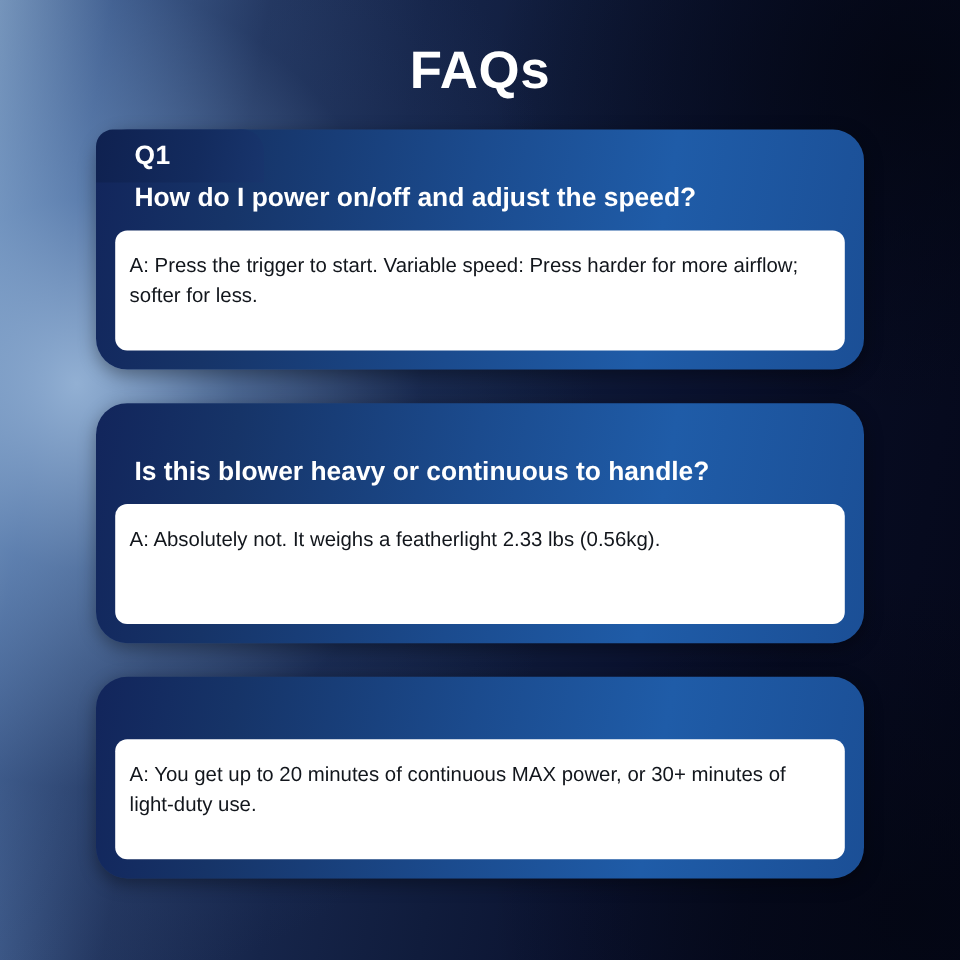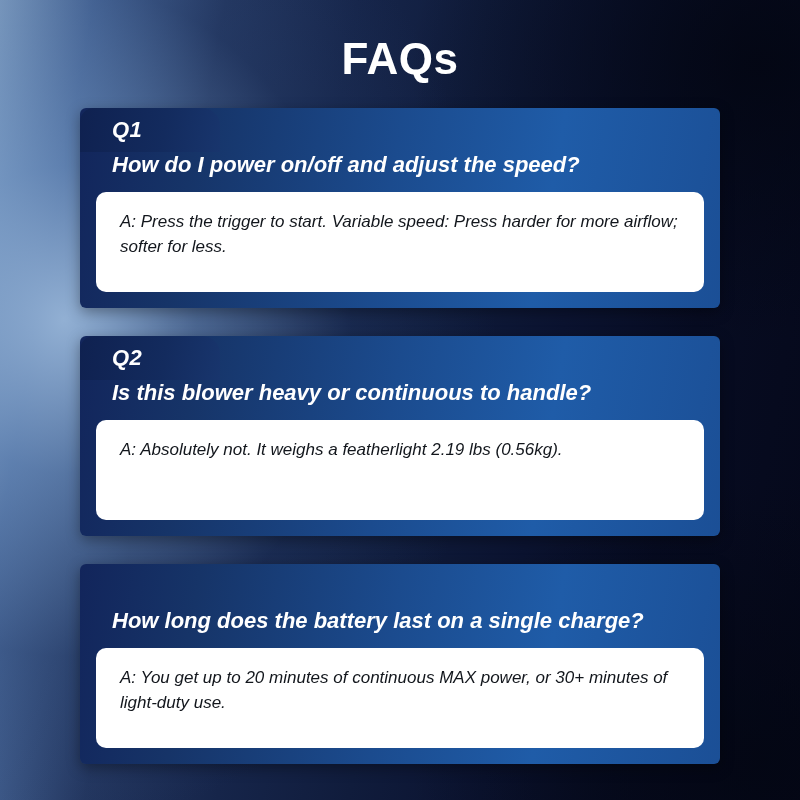--- a/index.html
+++ b/index.html
@@ -52,25 +52,24 @@
     z-index: 3;
     margin-top: 24px;
     padding: 0 80px;
     display: flex;
     flex-direction: column;
     gap: 28px;
   }
 
   .faq-card {
     position: relative;
-    border-radius: 6px;
+    border-radius: 26px;
     background: linear-gradient(100deg, #12255b 0%, #163468 18%, #1b4b8e 48%, #1f5ca8 72%, #1b4f96 100%);
     box-shadow: 0 4px 14px rgba(0,0,0,0.35);
     padding: 52px 16px 16px 16px;
-    font-style: italic;
   }
 
   
   .q-tab {
     position: absolute;
     top: 0;
     left: 0;
     width: 140px;
     height: 44px;
     border-top-left-radius: 14px;
@@ -104,21 +103,21 @@
     padding: 0 16px 14px 16px;
     margin-top: -8px;
   }
 
   .answer {
     background: #ffffff;
     border-radius: 10px;
     color: #12161c;
     font-size: 17px;
     line-height: 1.45;
-    padding: 18px 24px;
+    padding: 18px 12px;
     min-height: 96px;
   }
 
   .card-1 .answer { min-height: 100px; }
   .card-2 .answer { min-height: 100px; }
   .card-3 .answer { min-height: 100px; }
 </style>
 </head>
 <body>
 
@@ -128,24 +127,22 @@
 
   <div class="faq-list">
 
     <div class="faq-card card-1">
       <div class="q-tab">Q1</div>
       <div class="question">How do I power on/off and adjust the speed?</div>
       <div class="answer">A:  Press the trigger to start. Variable speed: Press harder for more airflow; softer for less.</div>
     </div>
 
     <div class="faq-card card-2">
-      <div class="q-tab">Q2</div>
       <div class="question">Is this blower heavy or continuous to handle?</div>
-      <div class="answer">A: Absolutely not. It weighs a featherlight 2.19 lbs (0.56kg).</div>
+      <div class="answer">A: Absolutely not. It weighs a featherlight 2.33 lbs (0.56kg).</div>
     </div>
 
     <div class="faq-card card-3">
-      <div class="question">How long does the battery last on a single charge?</div>
       <div class="answer">A: You get up to 20 minutes of continuous MAX power, or 30+ minutes of light-duty use.</div>
     </div>
 
   </div>
 </div>
 
 </body></html>

